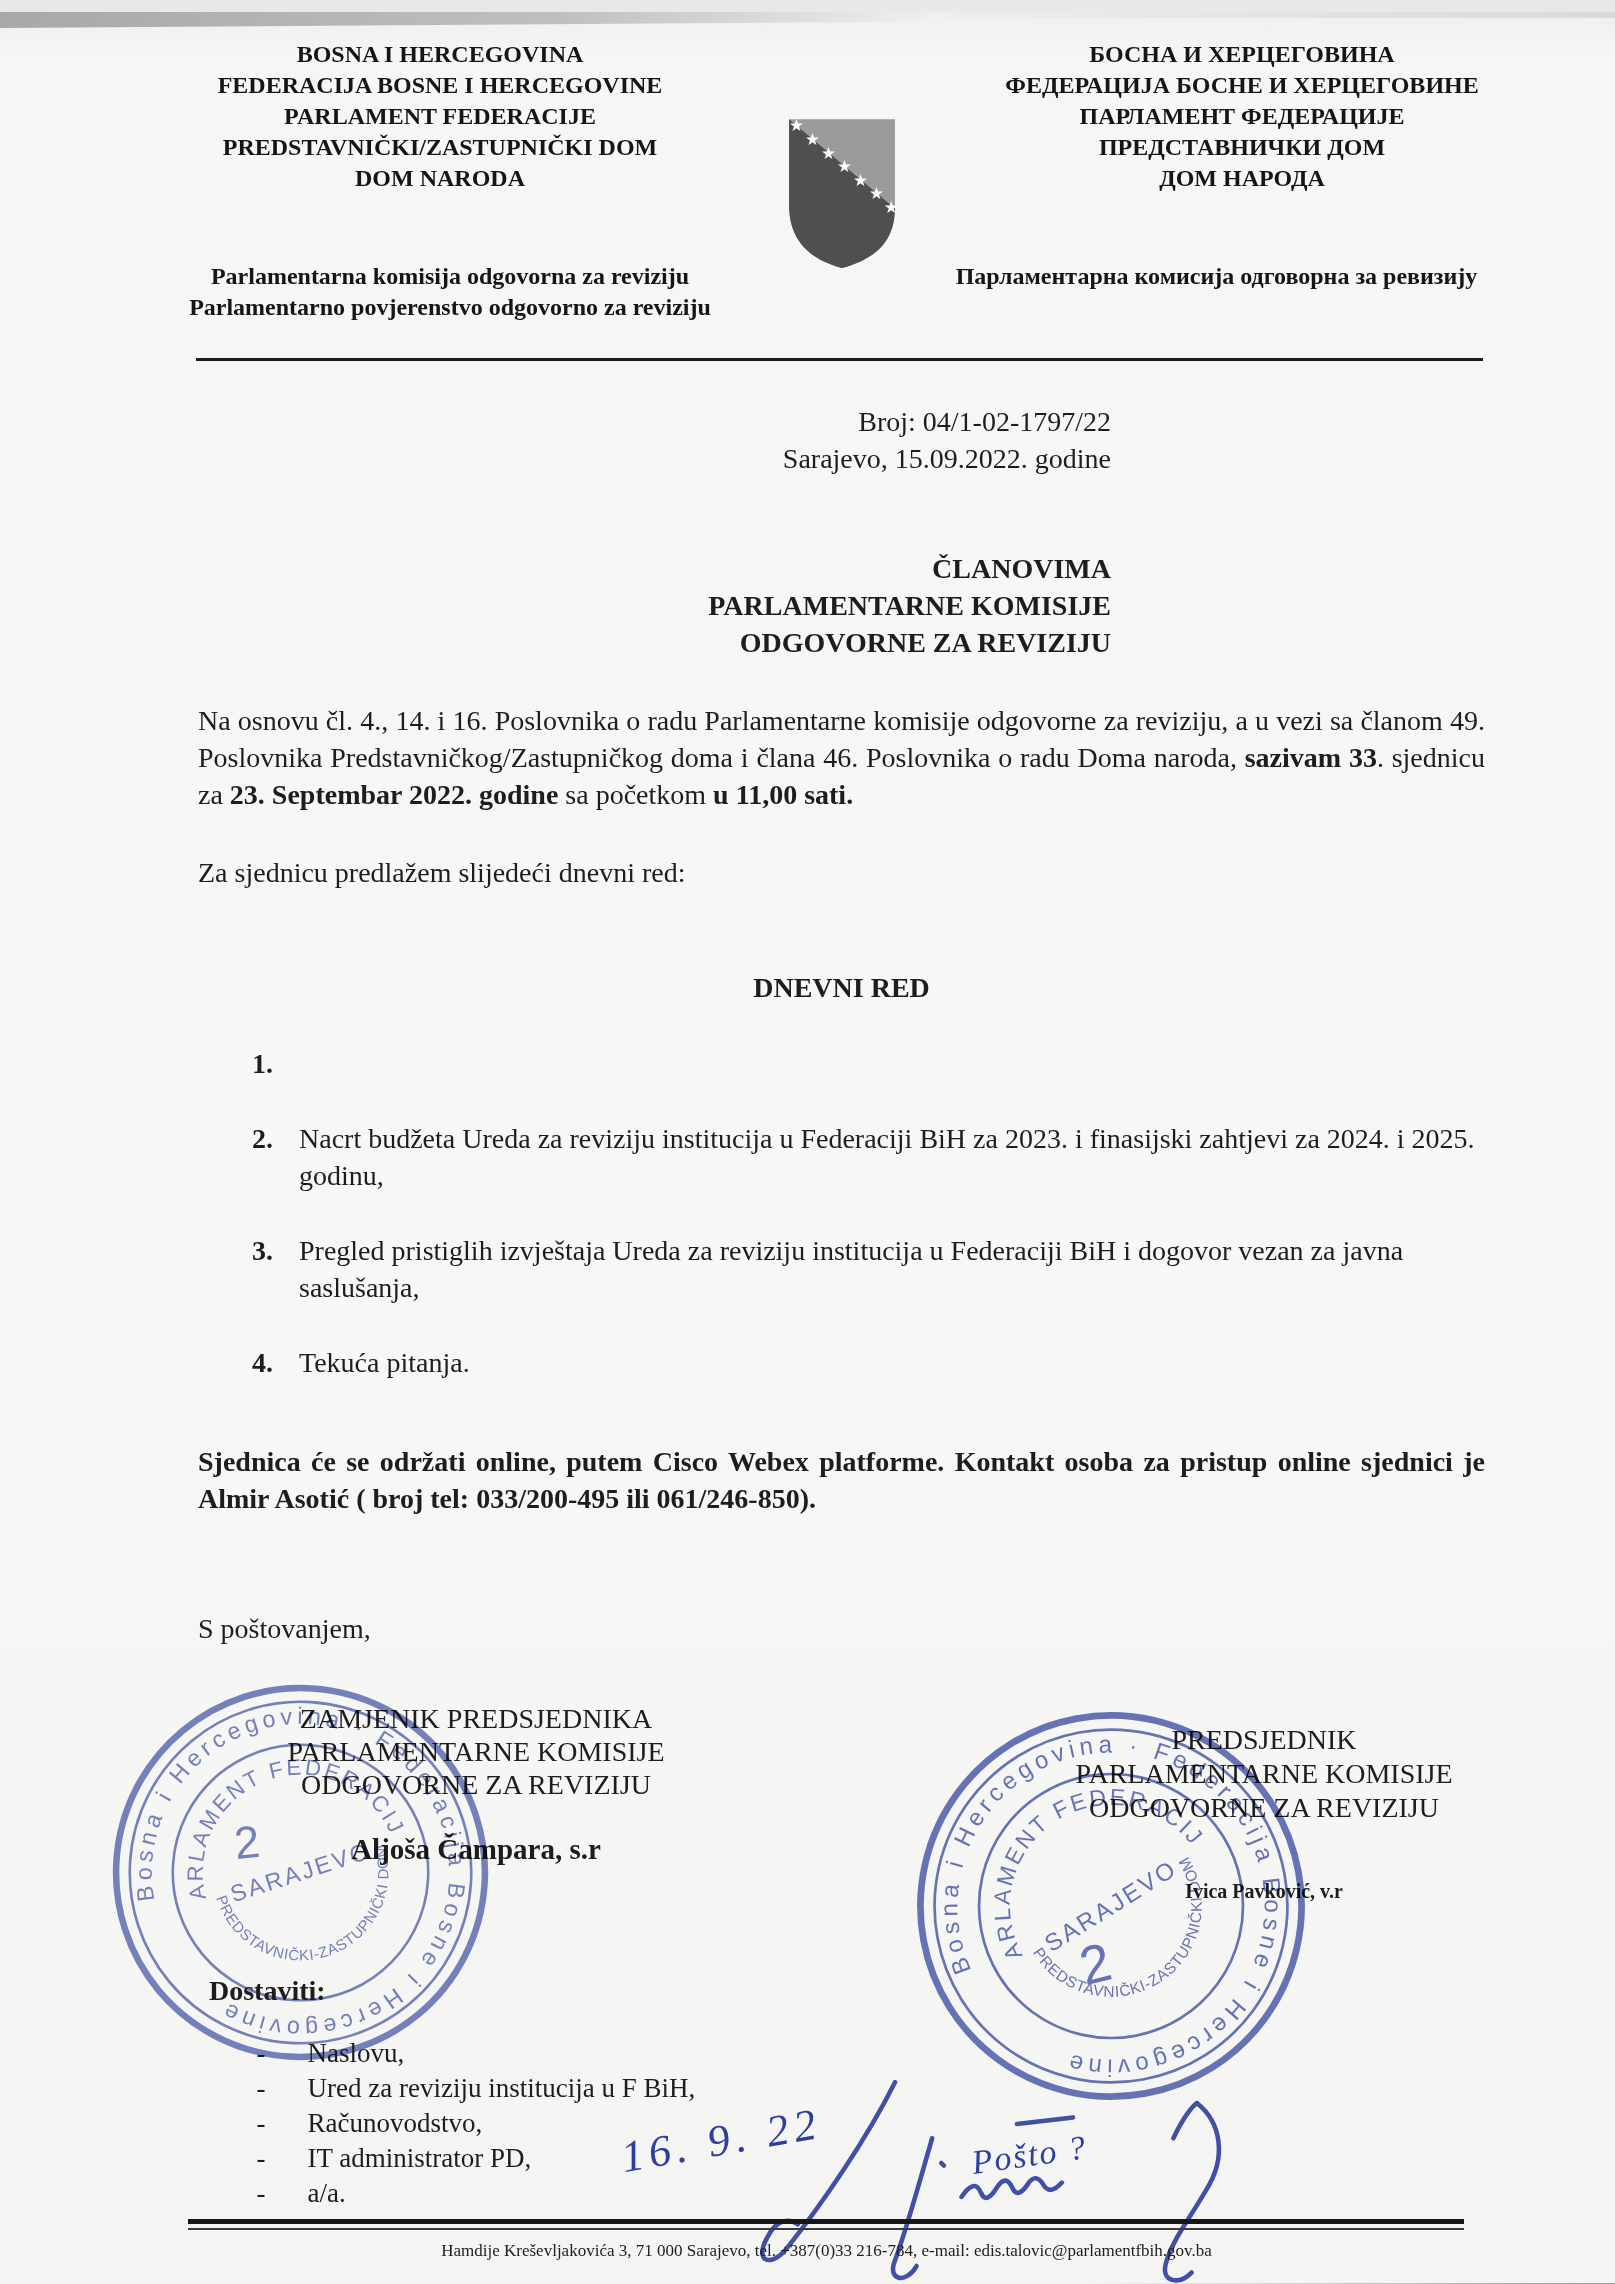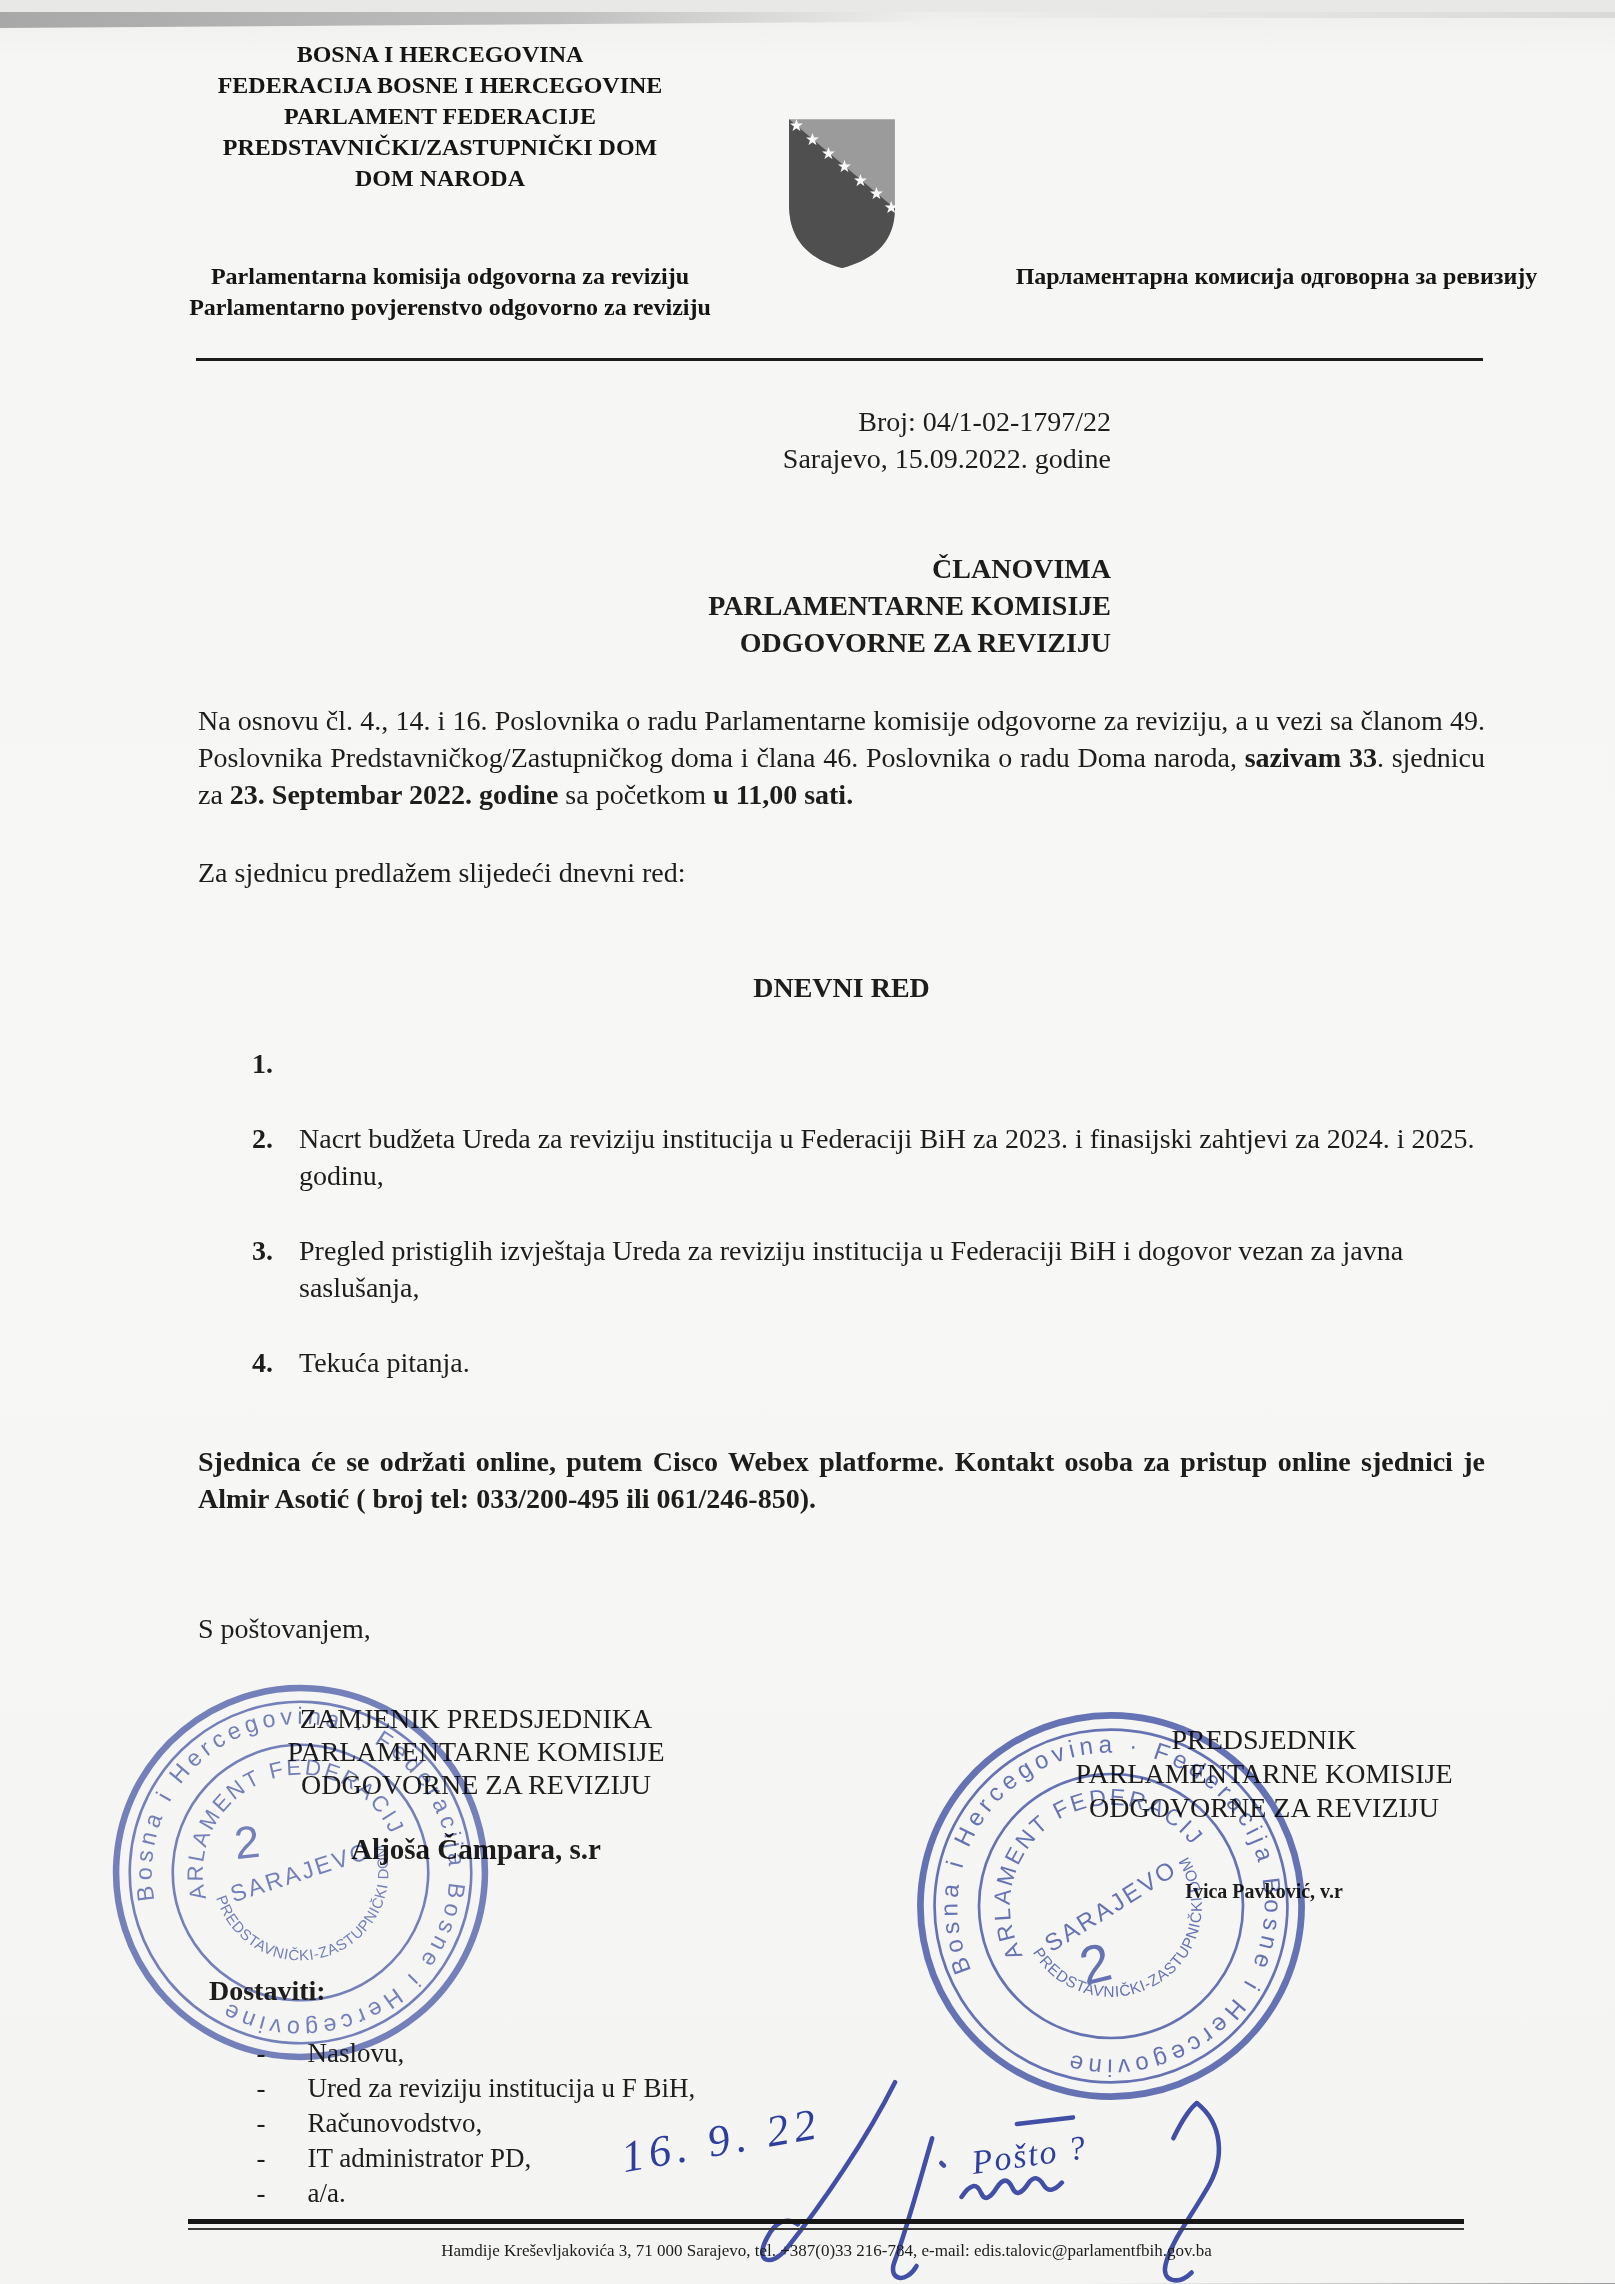--- a/index.html
+++ b/index.html
@@ -37,20 +37,27 @@
   <div class="abs scan-bot"></div>
 
   <div class="abs hdr ctr" style="left:111px;top:27px;width:658px;">
     <div>BOSNA I HERCEGOVINA</div>
     <div>FEDERACIJA BOSNE I HERCEGOVINE</div>
     <div>PARLAMENT FEDERACIJE</div>
     <div>PREDSTAVNIČKI/ZASTUPNIČKI DOM</div>
     <div>DOM NARODA</div>
   </div>
 
+  <div class="abs hdr ctr" style="left:913px;top:27px;width:658px;">
+    <div>БОСНА И ХЕРЦЕГОВИНА</div>
+    <div>ФЕДЕРАЦИЈА БОСНЕ И ХЕРЦЕГОВИНЕ</div>
+    <div>ПАРЛАМЕНТ ФЕДЕРАЦИЈЕ</div>
+    <div>ПРЕДСТАВНИЧКИ ДОМ</div>
+    <div>ДОМ НАРОДА</div>
+  </div>
 
   <div class="abs soft" style="left:780px;top:101px;width:124px;height:160px;">
     <svg width="124" height="160" viewBox="0 0 200 260">
       <path d="M14,10 H186 V150 C186,208 152,238 100,252 C48,238 14,208 14,150 Z" fill="#9b9b9b"></path>
       <path d="M14,10 L186,155 C186,210 152,238 100,252 C48,238 14,208 14,150 Z" fill="#4f4f4f"></path>
       <g fill="#fbfbfb" font-family="DejaVu Sans, sans-serif" font-size="27" text-anchor="middle">
         <text x="26" y="30">★</text>
         <text x="52" y="52">★</text>
         <text x="78" y="74">★</text>
         <text x="104" y="96">★</text>
@@ -58,21 +65,21 @@
         <text x="156" y="140">★</text>
         <text x="180" y="162">★</text>
       </g>
     </svg>
   </div>
 
   <div class="abs sub ctr" style="left:137px;top:249px;width:626px;">
     <div>Parlamentarna komisija odgovorna za reviziju</div>
     <div>Parlamentarno povjerenstvo odgovorno za reviziju</div>
   </div>
-  <div class="abs sub ctr" style="left:970px;top:249px;width:613px;">
+  <div class="abs sub ctr" style="left:910px;top:249px;width:613px;">
     <div>Парламентарна комисија одговорна за ревизију</div>
   </div>
 
   <div class="abs rule" style="left:196px;top:346px;width:1287px;"></div>
 
   <div class="abs body-t" style="left:198px;top:391px;width:913px;text-align:right;">
     <div>Broj: 04/1-02-1797/22</div>
     <div>Sarajevo, 15.09.2022. godine</div>
   </div>
 

